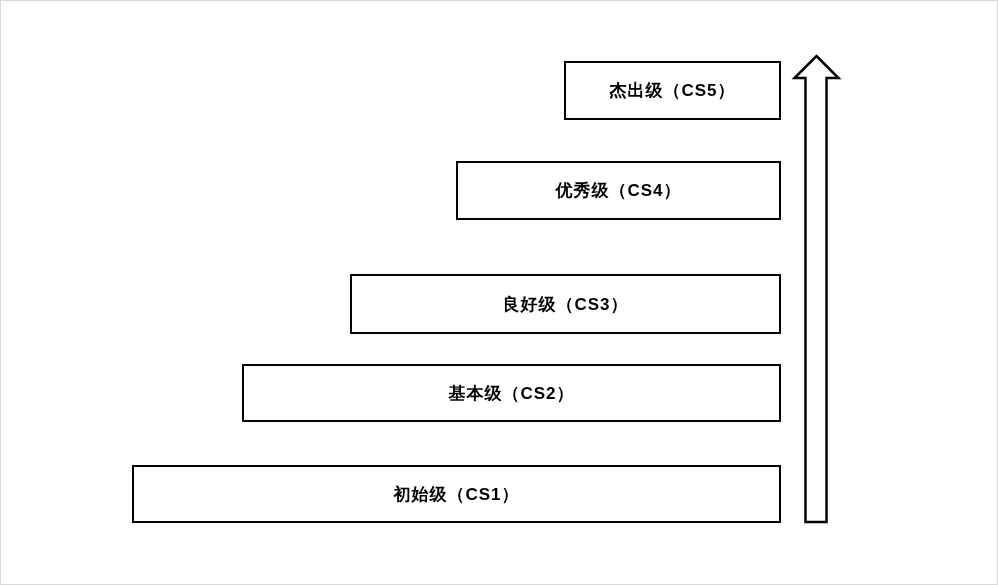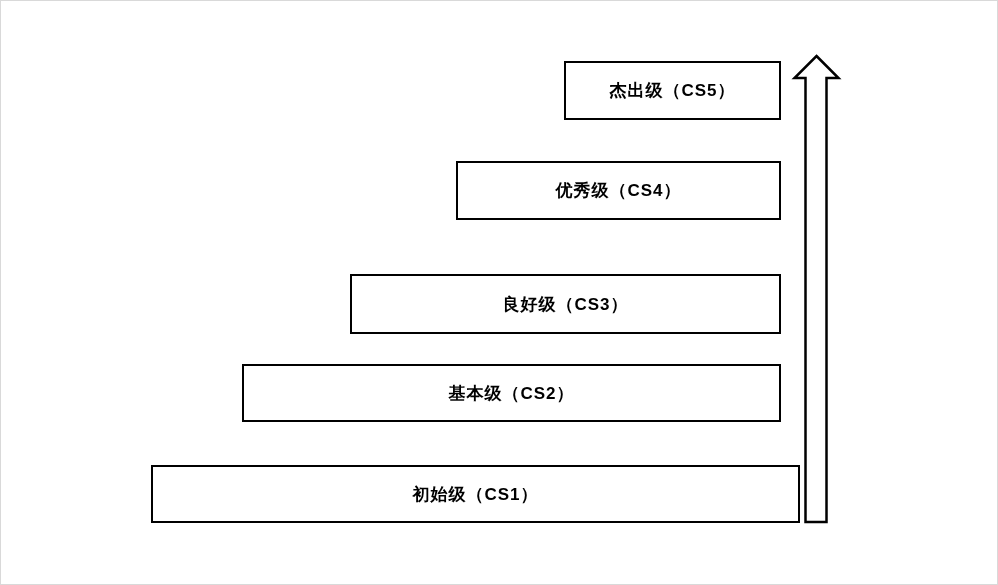--- a/index.html
+++ b/index.html
@@ -30,21 +30,21 @@
     font-weight: 700;
     color: #000000;
     letter-spacing: 1px;
     white-space: nowrap;
   }
   
   .box-cs5 { left: 564px; top: 61px;  width: 217px; height: 59px; }
   .box-cs4 { left: 456px; top: 161px; width: 325px; height: 59px; }
   .box-cs3 { left: 350px; top: 274px; width: 431px; height: 60px; }
   .box-cs2 { left: 242px; top: 364px; width: 539px; height: 58px; }
-  .box-cs1 { left: 132px; top: 465px; width: 649px; height: 58px; margin-left: 19px; }
+  .box-cs1 { left: 132px; top: 465px; width: 649px; height: 58px; }
   .arrow-wrap {
     position: absolute;
     left: 790px;
     top: 52px;
     width: 53px;
     height: 475px;
   }
 </style>
 </head>
 <body>

